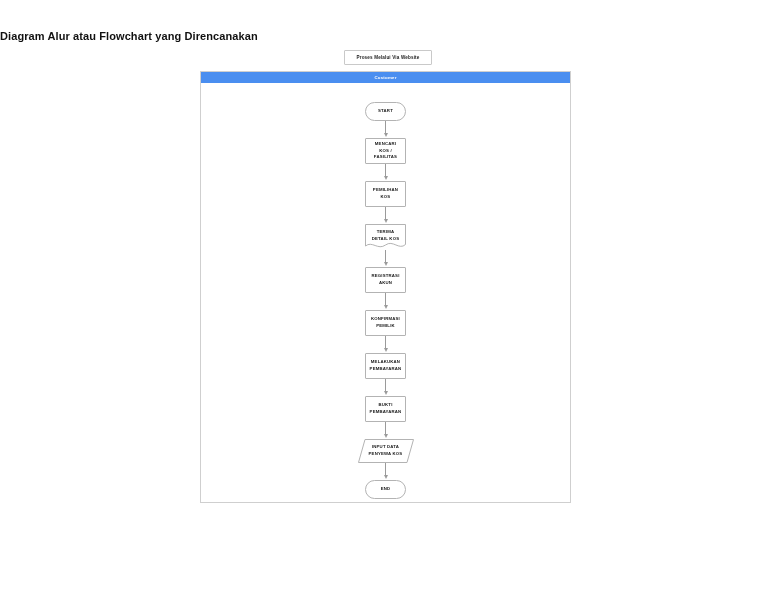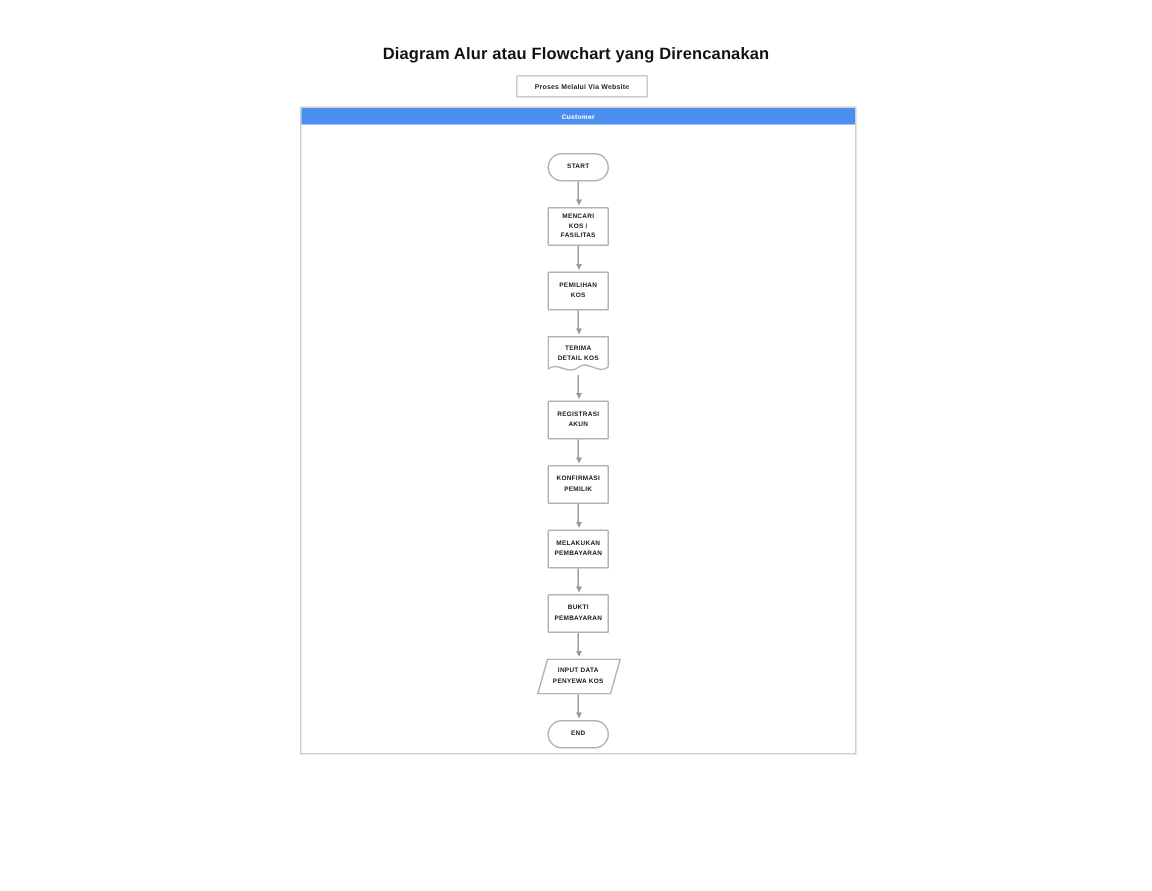--- a/index.html
+++ b/index.html
@@ -15,21 +15,20 @@
     overflow: hidden;
     position: relative;
   }
 
   
   .page-title {
     position: absolute;
     top: 30px;
     left: 0;
     width: 768px;
-    text-align: center;
     font-size: 11px;
     font-weight: bold;
     letter-spacing: 0.1px;
     color: #111111;
   }
 
   
   .subtitle-chip {
     position: absolute;
     top: 50px;

